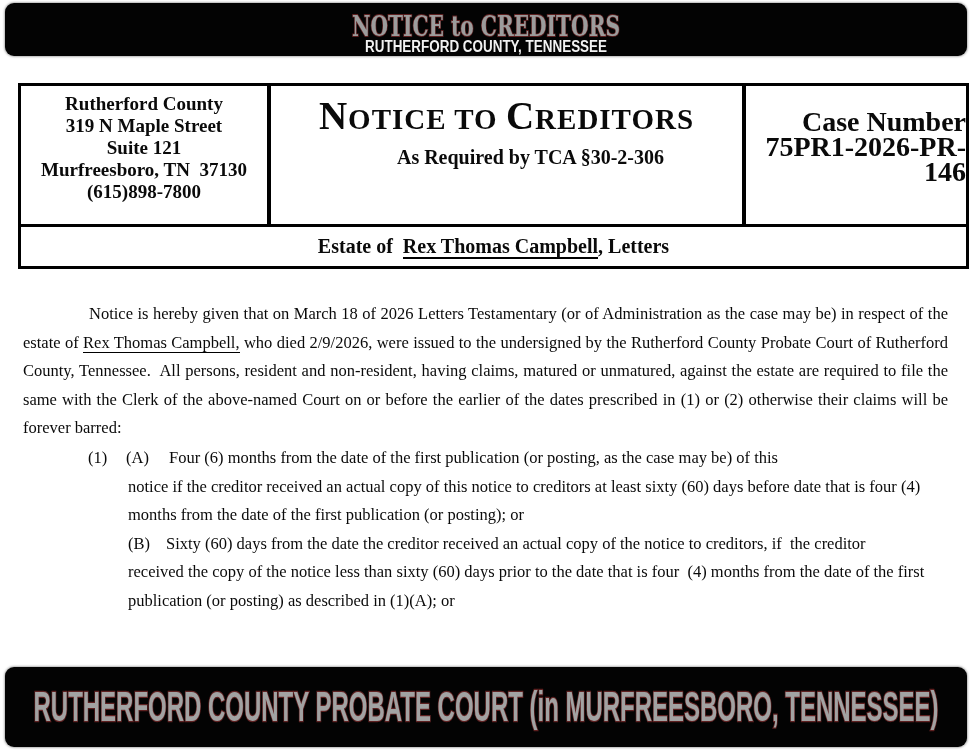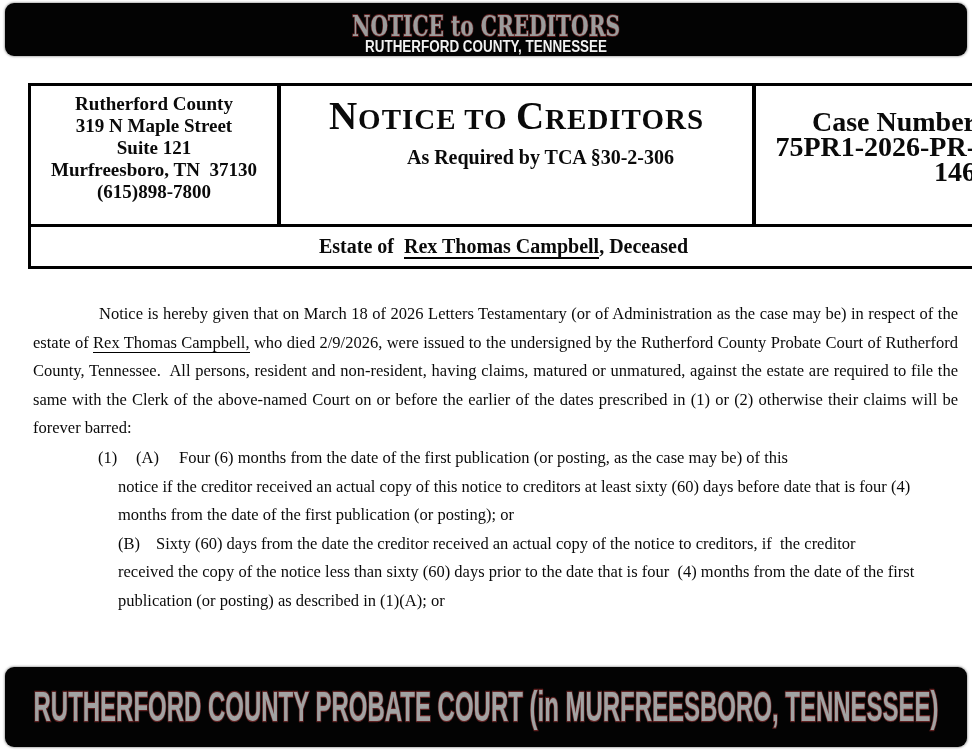--- a/index.html
+++ b/index.html
@@ -24,21 +24,21 @@
   }
   .banner-sub-text{
     font-family:"Liberation Sans", sans-serif;font-weight:bold;
     fill:#f2f2f2;
   }
   .banner-bottom-text{
     font-family:"Liberation Sans", sans-serif;font-weight:bold;
     fill:#a2a2a2;stroke:#5d2020;stroke-width:2.4px;paint-order:stroke;
   }
   
-  .doc{position:absolute;top:83px;left:28px;width:945px;}
+  .doc{position:absolute;top:83px;left:18px;width:945px;}
   
   .header-table{
     border:3px solid #000;border-collapse:collapse;width:100%;
   }
   .ht-row1{display:grid;grid-template-columns:250px 475px auto;min-height:138px;}
   .ht-cell{box-sizing:border-box;}
   .cell-address{
     border-right:4px solid #000;text-align:center;
     font-weight:bold;font-size:19px;line-height:22px;padding-top:7px;
   }
@@ -59,21 +59,21 @@
   .u-name{border-bottom:2px solid #000;}
   
   .para{
     margin:31px 15px 0 5px;
     font-size:16.5px;line-height:28.6px;
     text-align:justify;text-indent:66px;
   }
   .para .u-name{border-bottom:1.5px solid #000;margin-top:35px;}
   .list{margin:1px 0 0 70px;font-size:16.5px;line-height:28.6px;}
   .line{white-space:pre;}
-  .indent2{margin-left:20px;}
+  .indent2{margin-left:40px;}
   .m1{display:inline-block;width:38px;}
   .m1w{display:inline-block;width:49px;}
   .m2{display:inline-block;width:43px;}
   .m2b{display:inline-block;width:38px;}
 </style>
 </head>
 <body>
 
 <div class="banner banner-top">
   <svg viewBox="0 0 962 53">
@@ -99,21 +99,21 @@
         <div class="main-title"><span class="cap">N</span><span class="sc">OTICE TO </span><span class="cap">C</span><span class="sc">REDITORS</span></div>
         <div class="sub-title">As Required by TCA §30-2-306</div>
       </div>
 
       <div class="ht-cell cell-case">
         <div>Case Number</div>
         <div>75PR1-2026-PR-146</div>
       </div>
     </div>
 
-    <div class="ht-row2"><span>Estate of&nbsp; </span><span class="u-name">Rex Thomas Campbell</span><span>, Deceased</span></div>
+    <div class="ht-row2"><span>Estate of&nbsp; </span><span class="u-name">Rex Thomas Campbell</span><span>, Letters</span></div>
   </div>
 
   <div class="para"><span>Notice is hereby given that on March 18 of 2026 Letters Testamentary (or of Administration as the case may be) in respect of the estate of </span><span class="u-name">Rex Thomas Campbell,</span><span> who died 2/9/2026, were issued to the undersigned by the Rutherford County Probate Court of Rutherford County, Tennessee.&nbsp; All persons, resident and non-resident, having claims, matured or unmatured, against the estate are required to file the same with the Clerk of the above-named Court on or before the earlier of the dates prescribed in (1) or (2) otherwise their claims will be forever barred:</span></div>
 
   <div class="list">
     <div class="line"><span class="m1">(1)</span><span class="m2">(A)</span><span>Four (6) months from the date of the first publication (or posting, as the case may be) of this</span></div>
     <div class="line indent2"><span>notice if the creditor received an actual copy of this notice to creditors at least sixty (60) days before date that is four (4)</span></div>
     <div class="line indent2"><span>months from the date of the first publication (or posting); or</span></div>
     <div class="line indent2"><span class="m2b">(B)</span><span>Sixty (60) days from the date the creditor received an actual copy of the notice to creditors, if&nbsp; the creditor</span></div>
     <div class="line indent2"><span>received the copy of the notice less than sixty (60) days prior to the date that is four&nbsp; (4) months from the date of the first</span></div>

